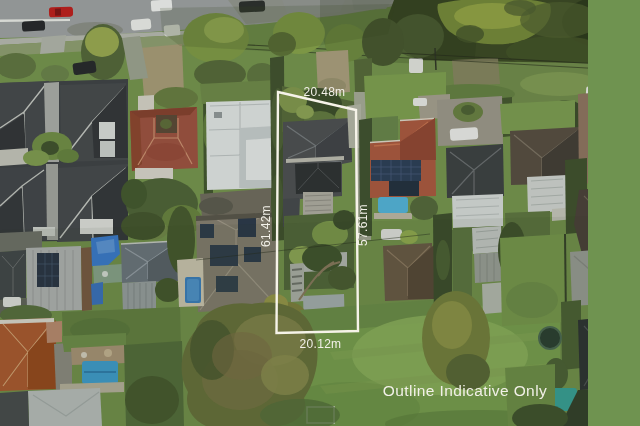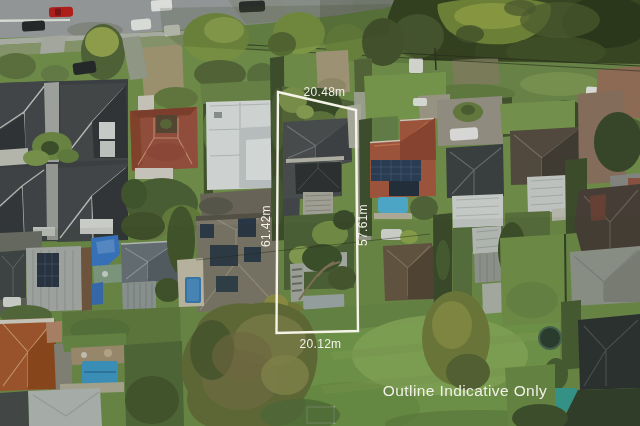--- a/index.html
+++ b/index.html
@@ -1,16 +1,16 @@
 <!DOCTYPE html>
 <html><head>
 <meta charset="utf-8">
 <style>
   html,body{margin:0;padding:0;background:#6f9350;}
-  .wrap{width:640px;height:426px;overflow:hidden;position:relative;font-family:"Liberation Sans",sans-serif;}
+  .wrap{width:588px;height:426px;overflow:hidden;position:relative;font-family:"Liberation Sans",sans-serif;}
 </style>
 </head>
 <body>
 <div class="wrap">
 <svg width="640" height="426" viewBox="0 0 640 426">
 
 <rect x="0" y="0" width="640" height="426" fill="#73924e"></rect>
 
 <polygon points="0,0 427,0 400,5 340,15 260,24 180,30 90,36 0,38" fill="#9c9fa1"></polygon>
 

